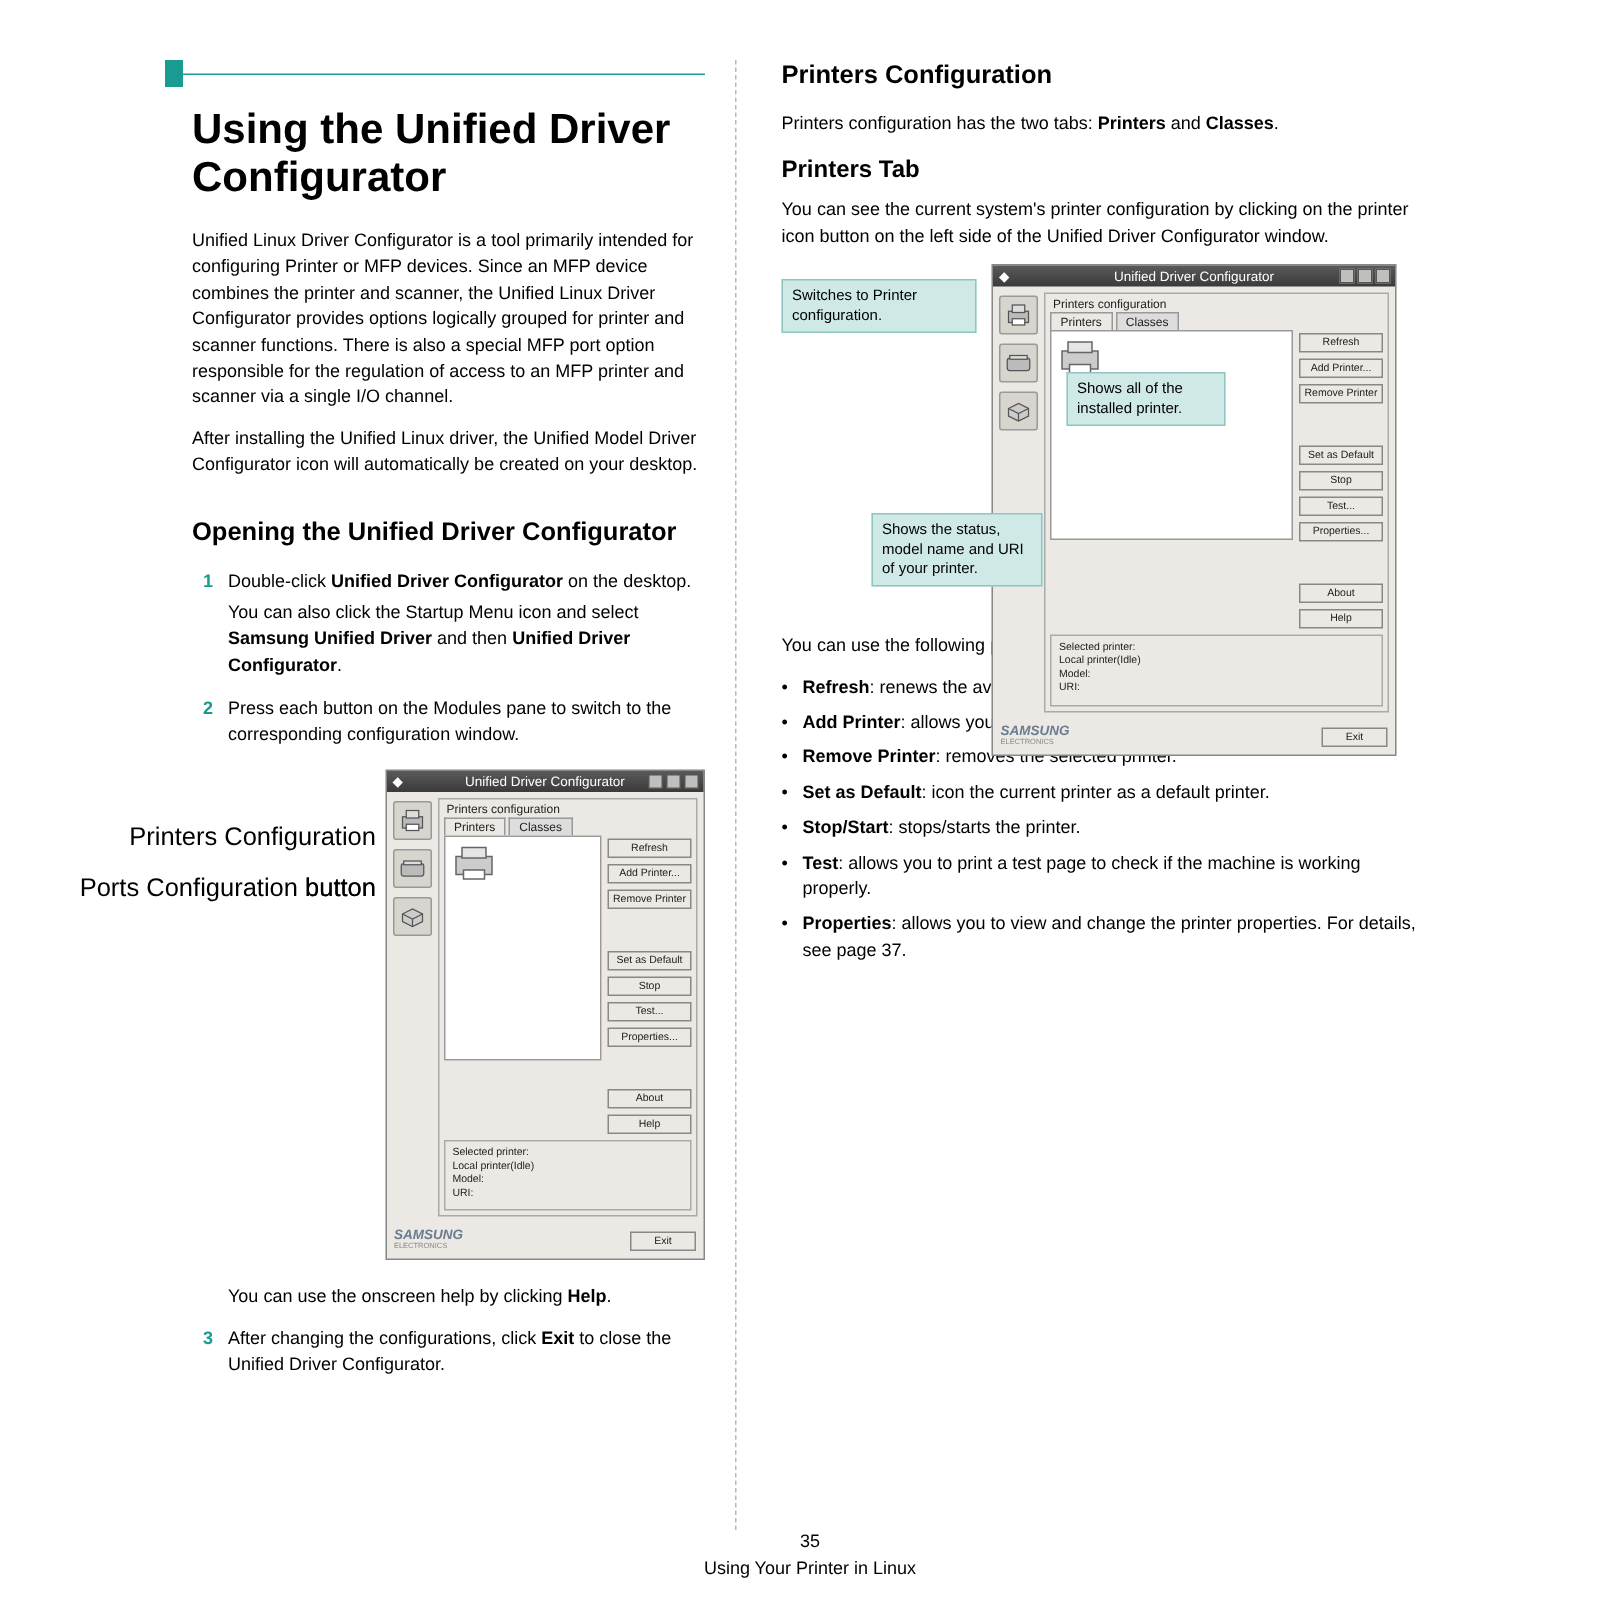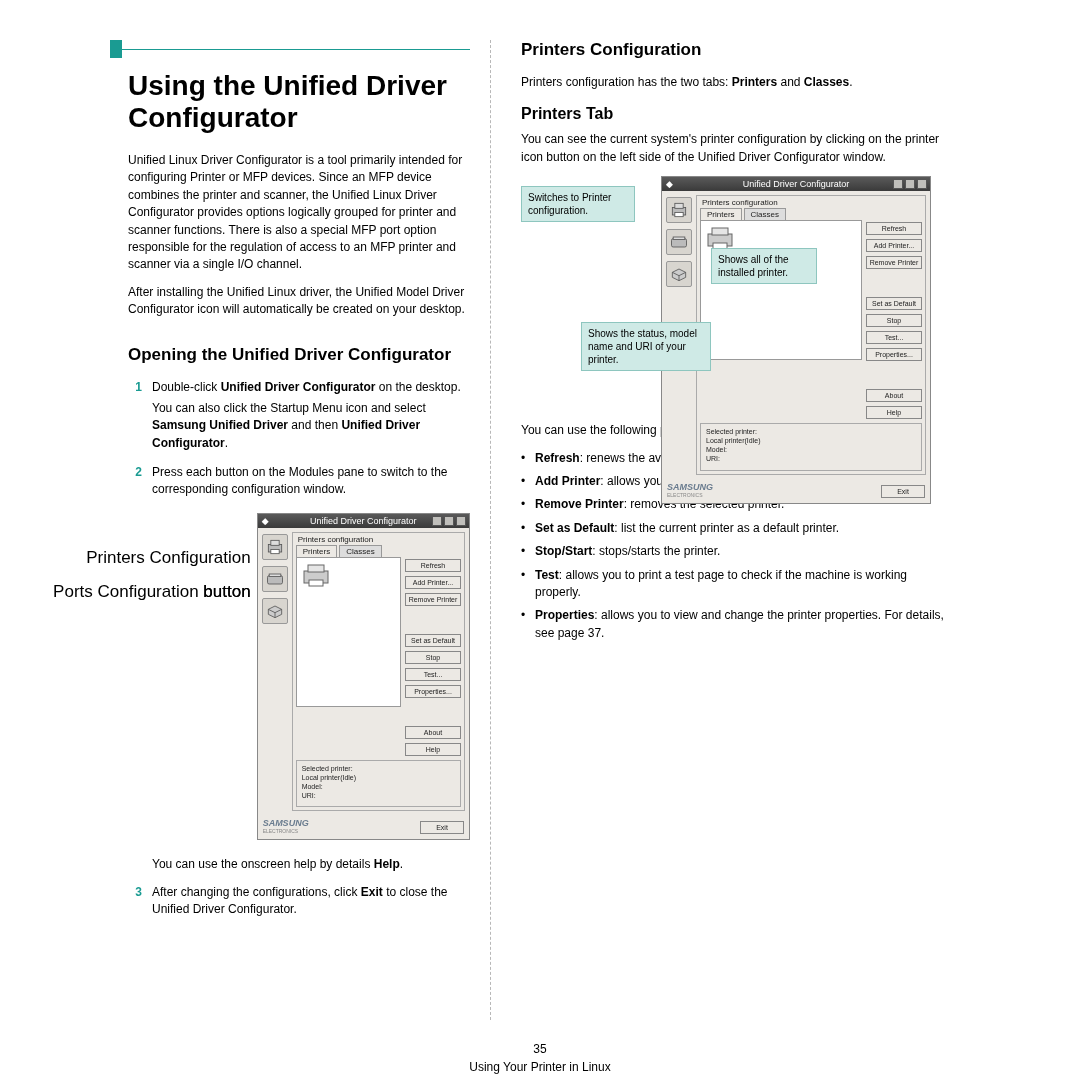--- a/index.html
+++ b/index.html
@@ -110,26 +110,26 @@
   .logo-sub { font-size:5px; color:#888; display:block; font-style:normal; font-weight:normal;}
 
   
   .fig2-wrap { position:relative; margin:6px 0 16px 0; height:230px;}
   .dlg2 { position:absolute; left:140px; top:0; width:270px;}
   .dlg2 .list-area { height:140px;}
   .callout-box {
     position:absolute; background:#cfeae6; border:1px solid #8ec6bf;
     font-size:10px; padding:4px 6px; line-height:1.3;
   }
-  .co1 { left:0px; top:10px; width:114px; }
+  .co1 { left:0px; top:10px; width:130px; }
   .co2 { left:190px; top:72px; width:106px; }
-  .co3 { left:60px; top:146px; width:130px; }
+  .co3 { left:60px; top:166px; width:114px; }
 
   .footer {
-    position:absolute; bottom:4px; left:0; width:1080px;
+    position:absolute; bottom:26px; left:0; width:1080px;
     text-align:center; font-size:12px; line-height:1.5;
   }
 </style>
 </head>
 <body>
 
 <div class="page">
 
   <div class="col col-left">
     <div style="padding-left:78px;">
@@ -249,21 +249,21 @@
             <span>SAMSUNG</span>
             <span class="logo-sub">ELECTRONICS</span>
           </div>
           <div class="btn" style="width:44px;">Exit</div>
         </div>
       </div>
     </div>
 
     <div style="padding-left:102px;">
       <p>
-        <span>You can use the onscreen help by details </span><b>Help</b><span>.</span>
+        <span>You can use the onscreen help by clicking </span><b>Help</b><span>.</span>
       </p>
     </div>
     <ol class="step-list" style="padding-left:78px;">
       <li>
         <span class="step-num">3</span>
         <div class="step-body">
           <p>
             <span>After changing the configurations, click </span><b>Exit</b><span> to close the Unified Driver Configurator.</span>
           </p>
         </div>
@@ -373,21 +373,21 @@
       <li>
           <span><b>Refresh</b><span>: renews the available printers list.</span></span>
         </li>
       <li>
           <span><b>Add Printer</b><span>: allows you to add a new printer.</span></span>
         </li>
       <li>
           <span><b>Remove Printer</b><span>: removes the selected printer.</span></span>
         </li>
       <li>
-          <span><b>Set as Default</b><span>: list the current printer as a default printer.</span></span>
+          <span><b>Set as Default</b><span>: icon the current printer as a default printer.</span></span>
         </li>
       <li>
           <span><b>Stop/Start</b><span>: stops/starts the printer.</span></span>
         </li>
       <li>
           <span><b>Test</b><span>: allows you to print a test page to check if the machine is working properly.</span></span>
         </li>
       <li>
           <span><b>Properties</b><span>: allows you to view and change the printer properties. For details, see page 37.</span></span>
         </li>

